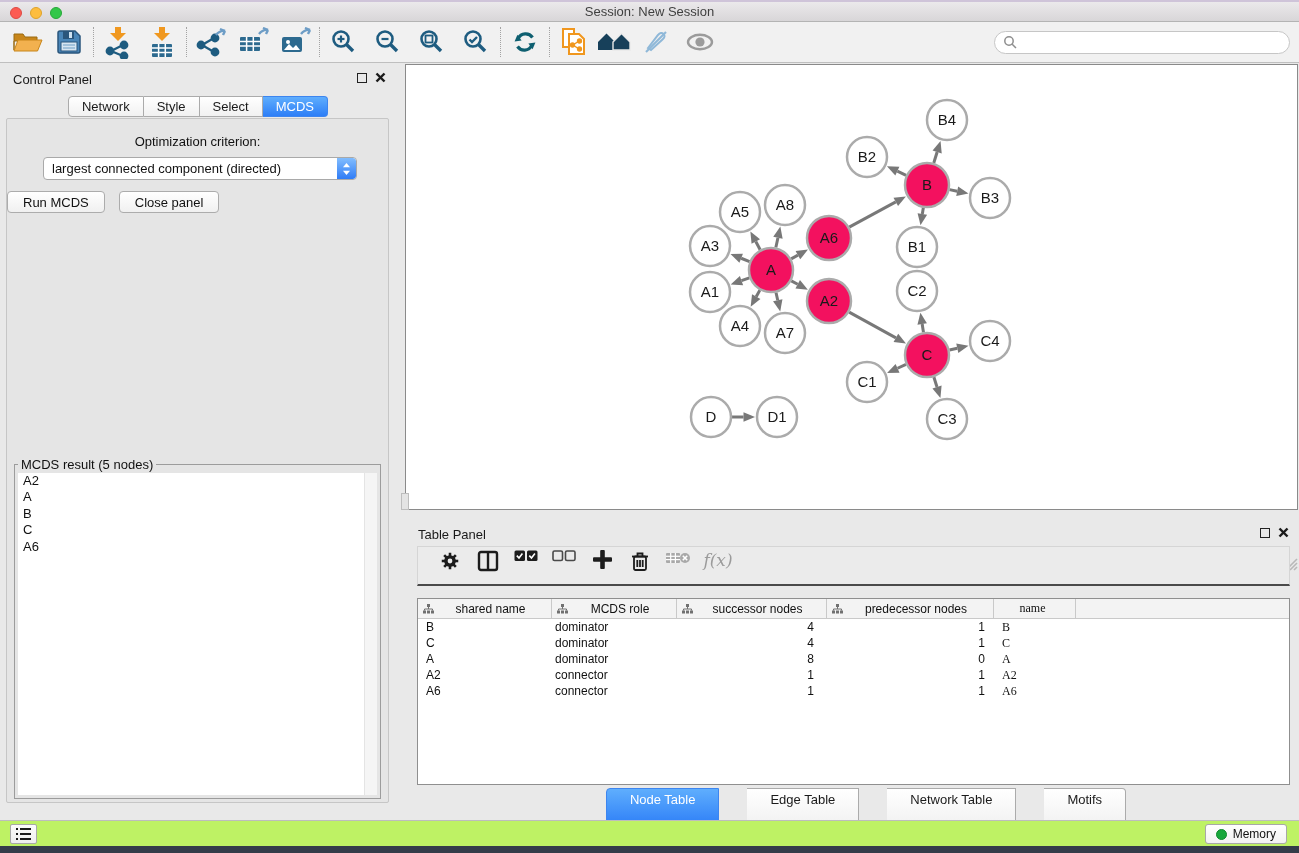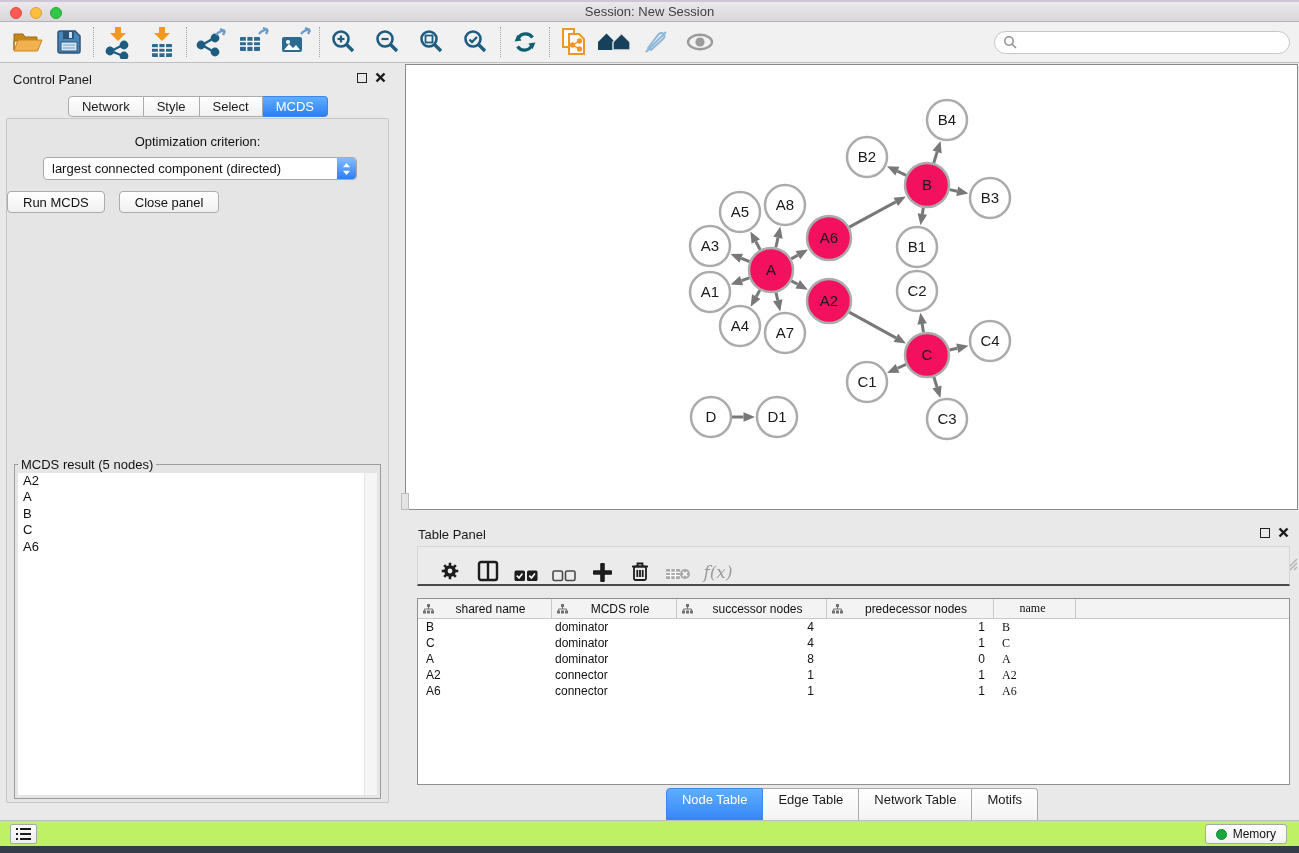--- a/index.html
+++ b/index.html
@@ -66,35 +66,35 @@
   .net-titlebar .title { text-align:center; font-size:13px; color:#2E2E2E; line-height:22px; }
   .net-canvas { position:absolute; left:0; top:24px; right:0; bottom:0; background:#FFF; overflow:hidden; }
   .grip-v { position:absolute; left:401px; top:430px; width:8px; height:17px; background:#E4E4E4; border:1px solid #BDBDBD; }
   .grip-h { position:absolute; left:843px; top:508px; width:16px; height:7px; background:#E4E4E4; border:1px solid #BDBDBD; }
   .resize-corner { position:absolute; left:1283px; top:493px; }
 
   
   .table-panel { position:absolute; left:405px; top:455px; width:894px; height:302px; }
   .tp-toolbar { position:absolute; left:12px; right:9px; top:28px; height:40px; background:#EBEBEB;
     border:1px solid #D5D5D5; border-bottom:2px solid #4A4A4A; display:flex; align-items:center; }
-  .tpbtn { width:36px; height:32px; display:flex; align-items:flex-end; justify-content:center; flex:0 0 auto; }
+  .tpbtn { width:36px; height:32px; display:flex; align-items:flex-start; justify-content:center; flex:0 0 auto; }
   .fx { font-family:"DejaVu Serif", serif; font-style:italic; font-size:17px; color:#9B9B9B; }
   .ntable { position:absolute; left:12px; right:9px; top:80px; height:187px; background:#FFF; border:1px solid #8F8F8F; }
   .thead { display:flex; height:20px; background:#F3F3F3; border-bottom:1px solid #C9C9C9; }
   .thcell { display:flex; align-items:center; border-right:1px solid #C9C9C9; font-size:12px; color:#111; }
   .thcell .lbl { flex:1; text-align:center; padding-right:4px; }
   .hicon { margin-left:5px; flex:0 0 auto; }
   .c0 { width:134px; } .c1 { width:125px; } .c2 { width:150px; } .c3 { width:167px; } .c4 { width:82px;font-family:Liberation Serif, serif; }
   .trow { display:flex; height:16px; align-items:center; }
   .tcell { font-size:12px; color:#111; white-space:nowrap; }
   .tcell.c0 { padding-left:8px; } .tcell.c1 { padding-left:3px; }
   .tcell.c2 { text-align:right; padding-right:13px; } .tcell.c3 { text-align:right; padding-right:9px; }
   .tcell.c4 { padding-left:8px; }
   .tp-tabs { position:absolute; left:0; right:0; top:270px; display:flex; justify-content:center; }
-  .tp-tabs .seg-tab { height:39px; padding:3px 15px; }
+  .tp-tabs .seg-tab { height:39px; padding:3px 23px;margin-left:28px; }
 
   
   .statusbar { position:absolute; left:0; top:820px; width:1299px; height:26px; background:#bef264; border-top:1px solid #BDBDBD; }
   .list-btn { position:absolute; left:10px; top:3px; width:27px; height:20px;
     background:linear-gradient(#FCFCFC,#EEEEEE); border:1px solid #A8A8A8; border-radius:2px;
     display:flex; align-items:center; justify-content:center; }
   .memory-btn { position:absolute; right:12px; top:3px; height:20px; padding:0 10px;
     background:linear-gradient(#FFFFFF,#F2F2F2); border:1px solid #A8A8A8; border-radius:3px;
     display:flex; align-items:center; gap:6px; font-size:12px; color:#111; }
   .mem-dot { width:11px; height:11px; border-radius:50%; background:#18A73C; border:1px solid #0F8A2D; }

